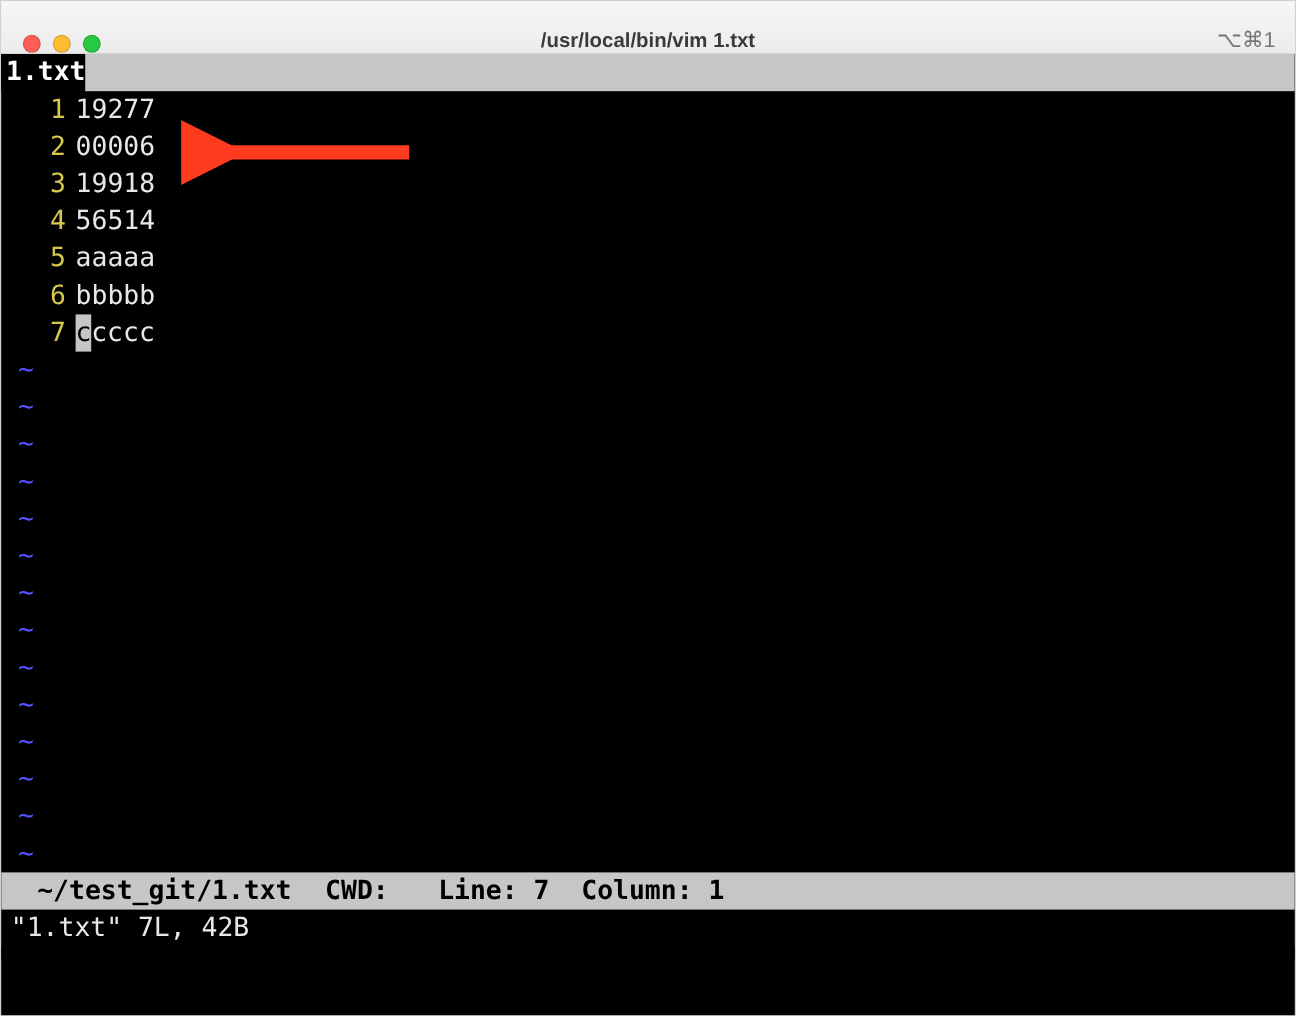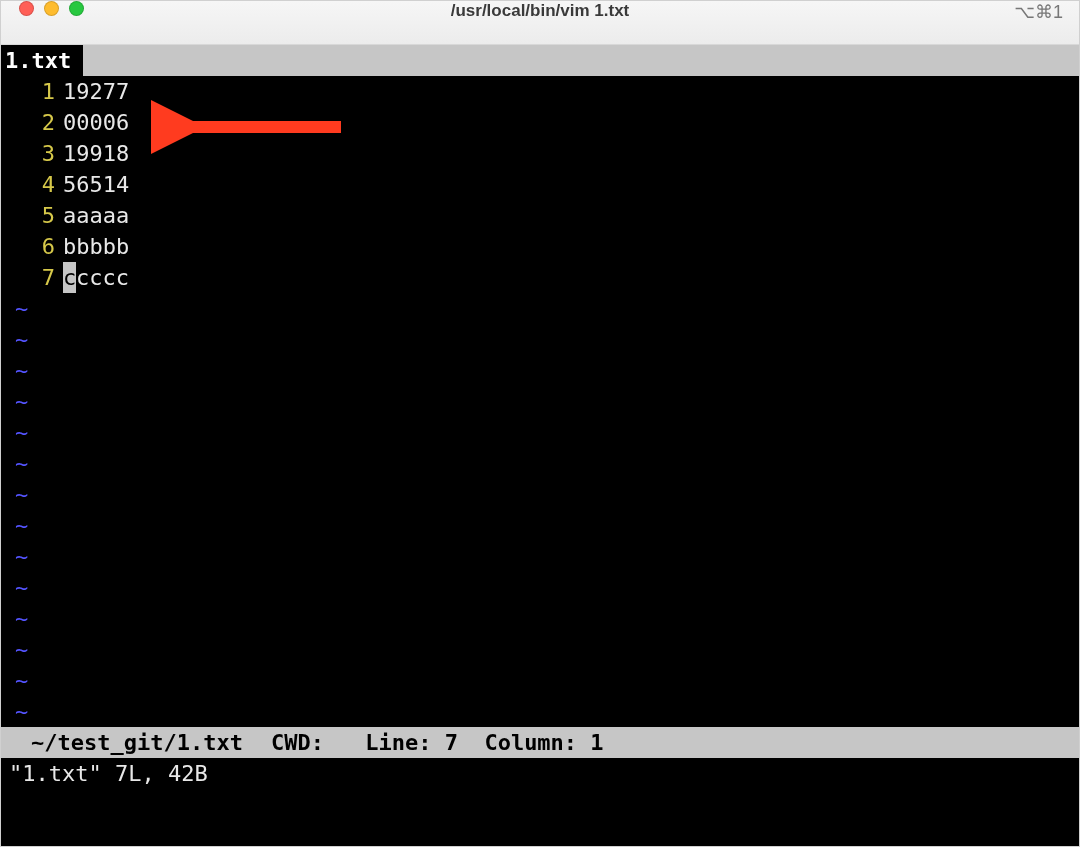--- a/index.html
+++ b/index.html
@@ -10,21 +10,21 @@
     background: #ececec;
     border: 1px solid #d0d0d0;
     display: flex;
     flex-direction: column;
   }
   .titlebar {
     height: 44px;
     background: linear-gradient(#f6f6f6, #ececec);
     border-bottom: 1px solid #d8d8d8;
     display: flex;
-    align-items: flex-start;
+    align-items: flex-end;
     position: relative;
   }
   .traffic-lights {
     display: flex;
     gap: 10px;
     padding-left: 18px;
   }
   .light {
     width: 15px; height: 15px; border-radius: 50%;
     border: 0.5px solid rgba(0,0,0,0.15);
@@ -60,21 +60,21 @@
   }
   .tabline {
     background: #000;
     display: flex;
     height: 31px;
   }
   .tab-active {
     background: #000;
     color: #fff;
     font-weight: bold;
-    padding: 0 12px 0 4px;
+    padding: 0 0 0 4px;
     display: flex;
     align-items: center;
   }
   .tab-fill {
     flex: 1;
     background: #c6c6c6;
   }
   .editor {
     padding-left: 0;
   }

